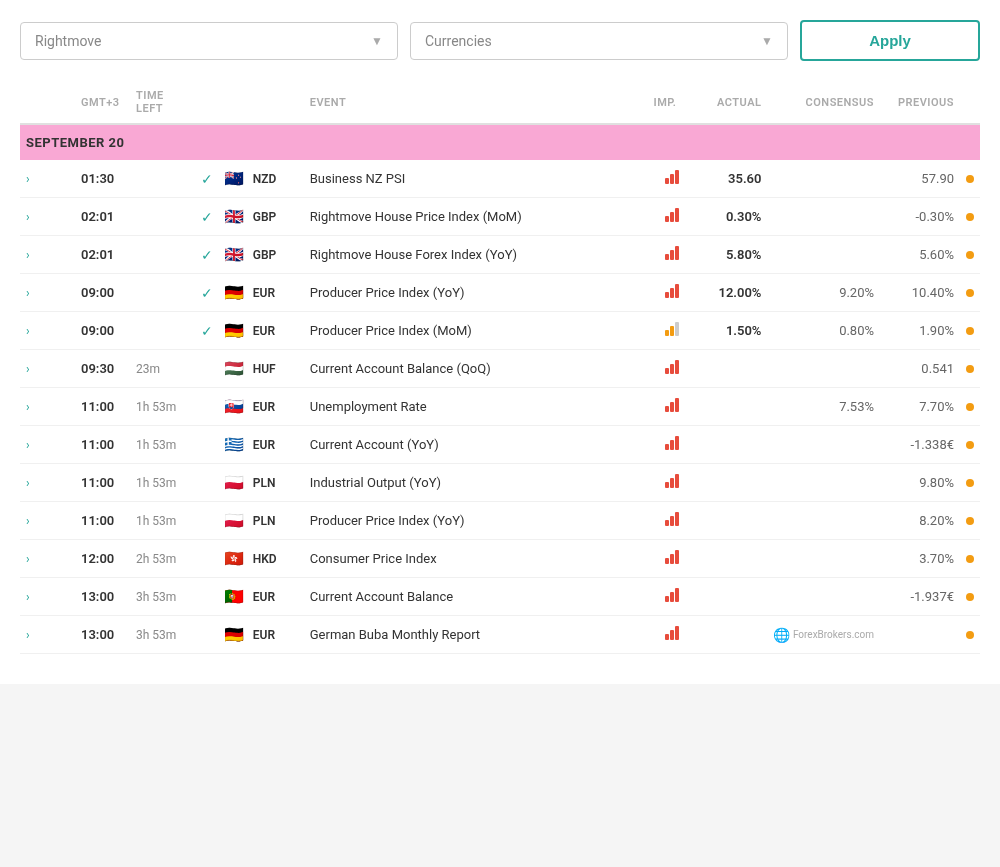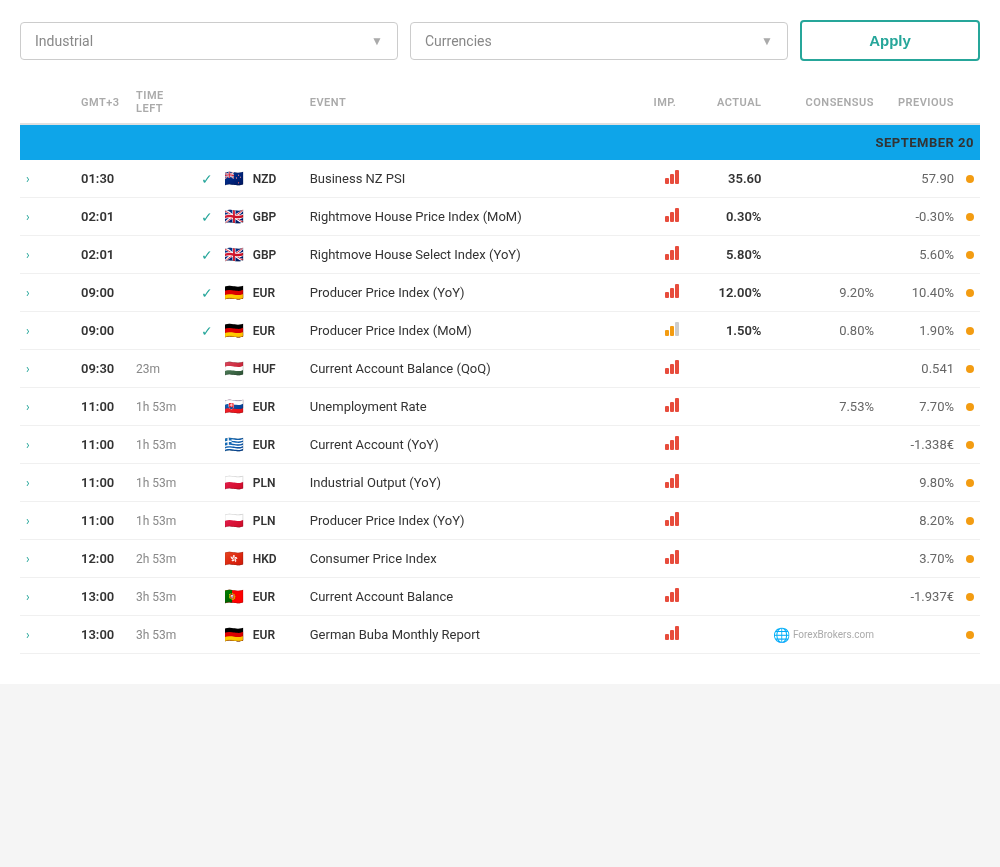--- a/index.html
+++ b/index.html
@@ -84,27 +84,27 @@
       font-size: 11px;
       font-weight: 600;
       color: #aaa;
       letter-spacing: 0.5px;
       text-transform: uppercase;
     }
     .calendar-table thead th.align-right {
       text-align: right;
     }
     .section-header td {
-      text-align: right;
+      text-align: left;
       font-weight: 700;
       font-size: 13px;
       color: #333;
       padding: 14px 0 10px;
       letter-spacing: 0.5px;
-      background: #0ea5e9;
+      background: #f9a8d4;
     }
     .calendar-table tbody tr:not(.section-header) {
       border-bottom: 1px solid #f0f0f0;
     }
     .calendar-table td {
       padding: 10px 6px;
       vertical-align: middle;
     }
     .expand-arrow {
       color: #26a69a;
@@ -216,21 +216,21 @@
     .col-previous { width: 80px; text-align: right; }
     .col-dot { width: 18px; }
   </style>
 </head>
 <body>
 
 <div class="page-wrapper">
 
   <div class="filters">
     <div class="filter-select filter-importance">
-      <span>Industrial</span>
+      <span>Rightmove</span>
       <span class="arrow">▼</span>
     </div>
     <div class="filter-select filter-currencies">
       <span>Currencies</span>
       <span class="arrow">▼</span>
     </div>
     <button class="apply-btn">Apply</button>
   </div>
 
   <table class="calendar-table">
@@ -307,21 +307,21 @@
       </td>
       <td class="time-col col-gmt">02:01</td>
       <td class="time-left-col col-timeleft"></td>
       <td class="check-col col-check"><span style="color:#26a69a; font-size:14px;">✓</span></td>
       <td class="col-flag">
         <div class="flag-currency">
           <span class="flag-img">🇬🇧</span>
           <span class="currency-code">GBP</span>
         </div>
       </td>
-      <td class="event-name col-event">Rightmove House Select Index (YoY)</td>
+      <td class="event-name col-event">Rightmove House Forex Index (YoY)</td>
       <td class="imp-col col-imp"><div class="imp-bars">
         <div class="imp-bar imp-bar-high imp-bar-1"></div>
         <div class="imp-bar imp-bar-high imp-bar-2"></div>
         <div class="imp-bar imp-bar-high imp-bar-3"></div>
       </div></td>
       <td class="actual-col col-actual">5.80%</td>
       <td class="consensus-col col-consensus"></td>
       <td class="previous-col col-previous">5.60%</td>
       <td class="dot-col col-dot"><span class="dot dot-orange"></span></td>
     </tr>

